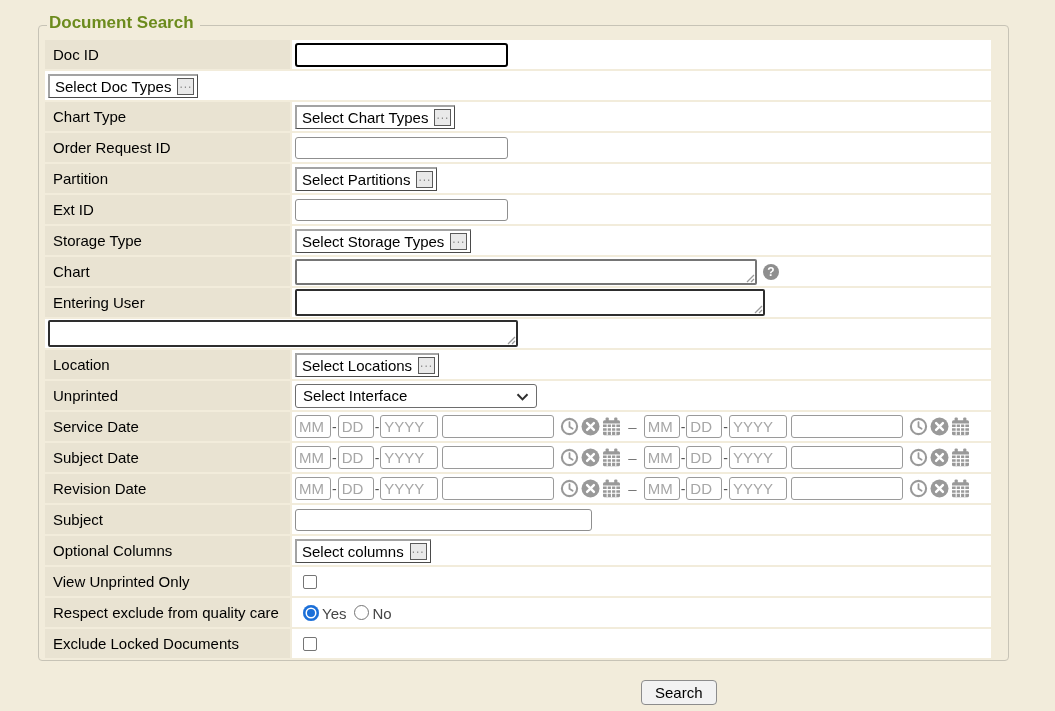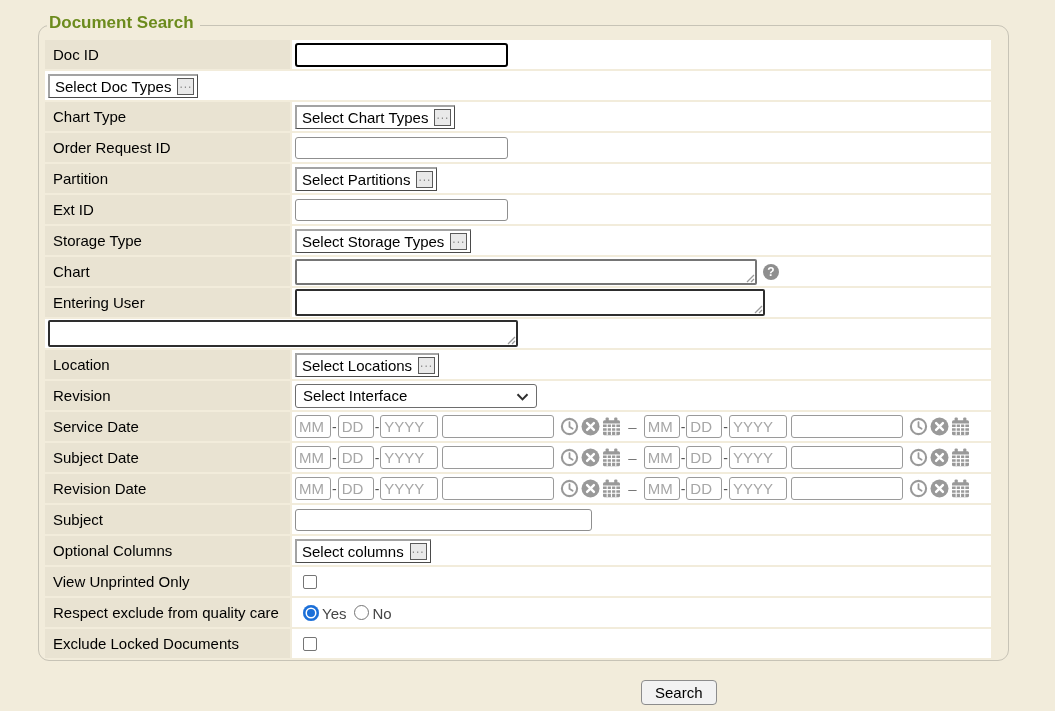--- a/index.html
+++ b/index.html
@@ -8,21 +8,21 @@
     width:1055px; height:711px; overflow:hidden;
     background:#f2ecdb;
     font-family:"Liberation Sans", sans-serif;
     color:#000;
   }
   .form-box {
     position:relative;
     margin:25px 0 0 38px;
     width:971px;
     border:1px solid #c7c3b6;
-    border-radius:11px;
+    border-radius:4px;
     padding:14px 17px 2px 6px;
     background:#f2ecdb;
   }
   .form-legend {
     position:absolute; top:-13px; left:8px;
     background:#f2ecdb; padding:0 6px 0 2px;
     font-size:17px; font-weight:bold; color:#6c8b1d;
   }
   .rows { display:flex; flex-direction:column; gap:2px; }
   .row { display:flex; gap:2px; }
@@ -228,21 +228,21 @@
       <div class="label-cell">Location</div>
       <div class="content-cell">
         <div class="sel-widget">
           <span>Select Locations</span>
           <span class="dots-btn">...</span>
         </div>
       </div>
     </div>
 
     <div class="row">
-      <div class="label-cell">Revision</div>
+      <div class="label-cell">Unprinted</div>
       <div class="content-cell">
         <div class="select-box">
           <span>Select Interface</span>
           <span class="chev"><svg width="13" height="8" viewBox="0 0 13 8">
                 <path d="M1.5 1.2 L6.5 6.4 L11.5 1.2" stroke="#2e2e2e" stroke-width="2" fill="none"></path>
               </svg></span>
         </div>
       </div>
     </div>
 

